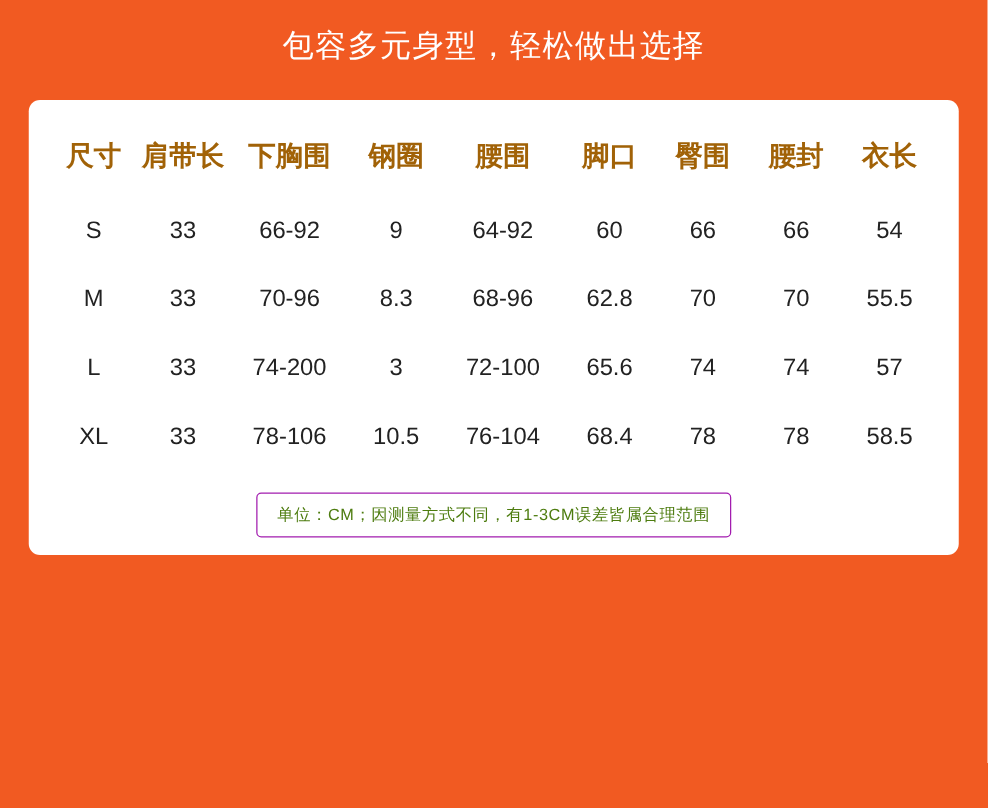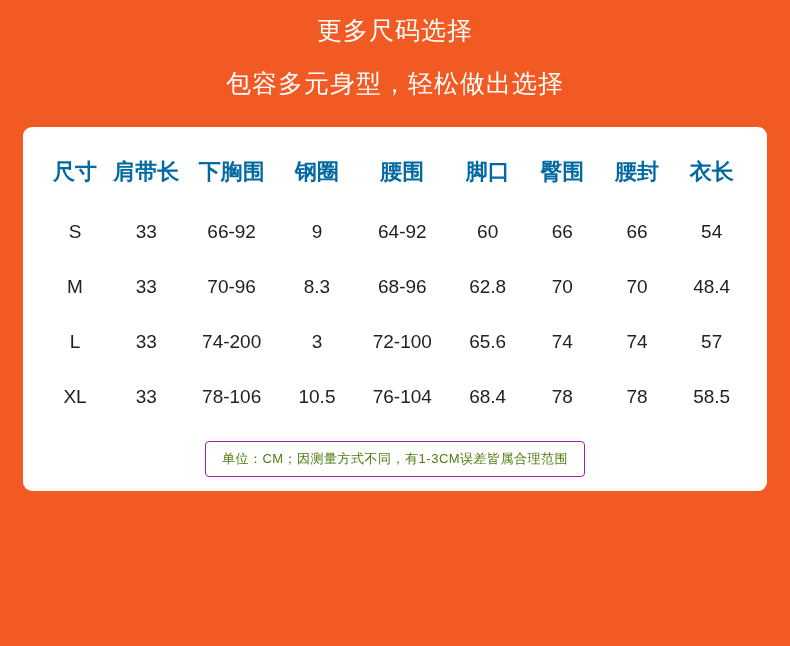--- a/index.html
+++ b/index.html
@@ -59,21 +59,21 @@
     flex-direction: column;
   }
   table.size-table {
     width: 100%;
     border-collapse: collapse;
     table-layout: fixed;
   }
   table.size-table th {
     font-size: 22px;
     font-weight: bold;
-    color: #0369a1;
+    color: #a16207;
     padding: 14px 0 18px 0;
     text-align: center;
     white-space: nowrap;
   }
   table.size-table td {
     font-size: 19px;
     font-weight: normal;
     color: #222222;
     padding: 16px 0 17px 0;
     text-align: center;
@@ -98,21 +98,20 @@
     white-space: nowrap;
   }
   .bottom-space { flex: 1 1 auto; }
 </style>
 </head>
 <body>
 
 <div class="page">
 
   <div class="header">
-    <div class="subtitle-1">更多尺码选择</div>
     <div class="subtitle-2">包容多元身型，轻松做出选择</div>
   </div>
 
   <div class="card">
     <table class="size-table">
       <thead>
         <tr>
           <th class="col-size">尺寸</th>
           <th>肩带长</th>
           <th class="col-wide">下胸围</th>
@@ -138,21 +137,21 @@
         </tr>
         <tr>
           <td>M</td>
           <td>33</td>
           <td>70-96</td>
           <td>8.3</td>
           <td>68-96</td>
           <td>62.8</td>
           <td>70</td>
           <td>70</td>
-          <td>48.4</td>
+          <td>55.5</td>
         </tr>
         <tr>
           <td>L</td>
           <td>33</td>
           <td>74-200</td>
           <td>3</td>
           <td>72-100</td>
           <td>65.6</td>
           <td>74</td>
           <td>74</td>

